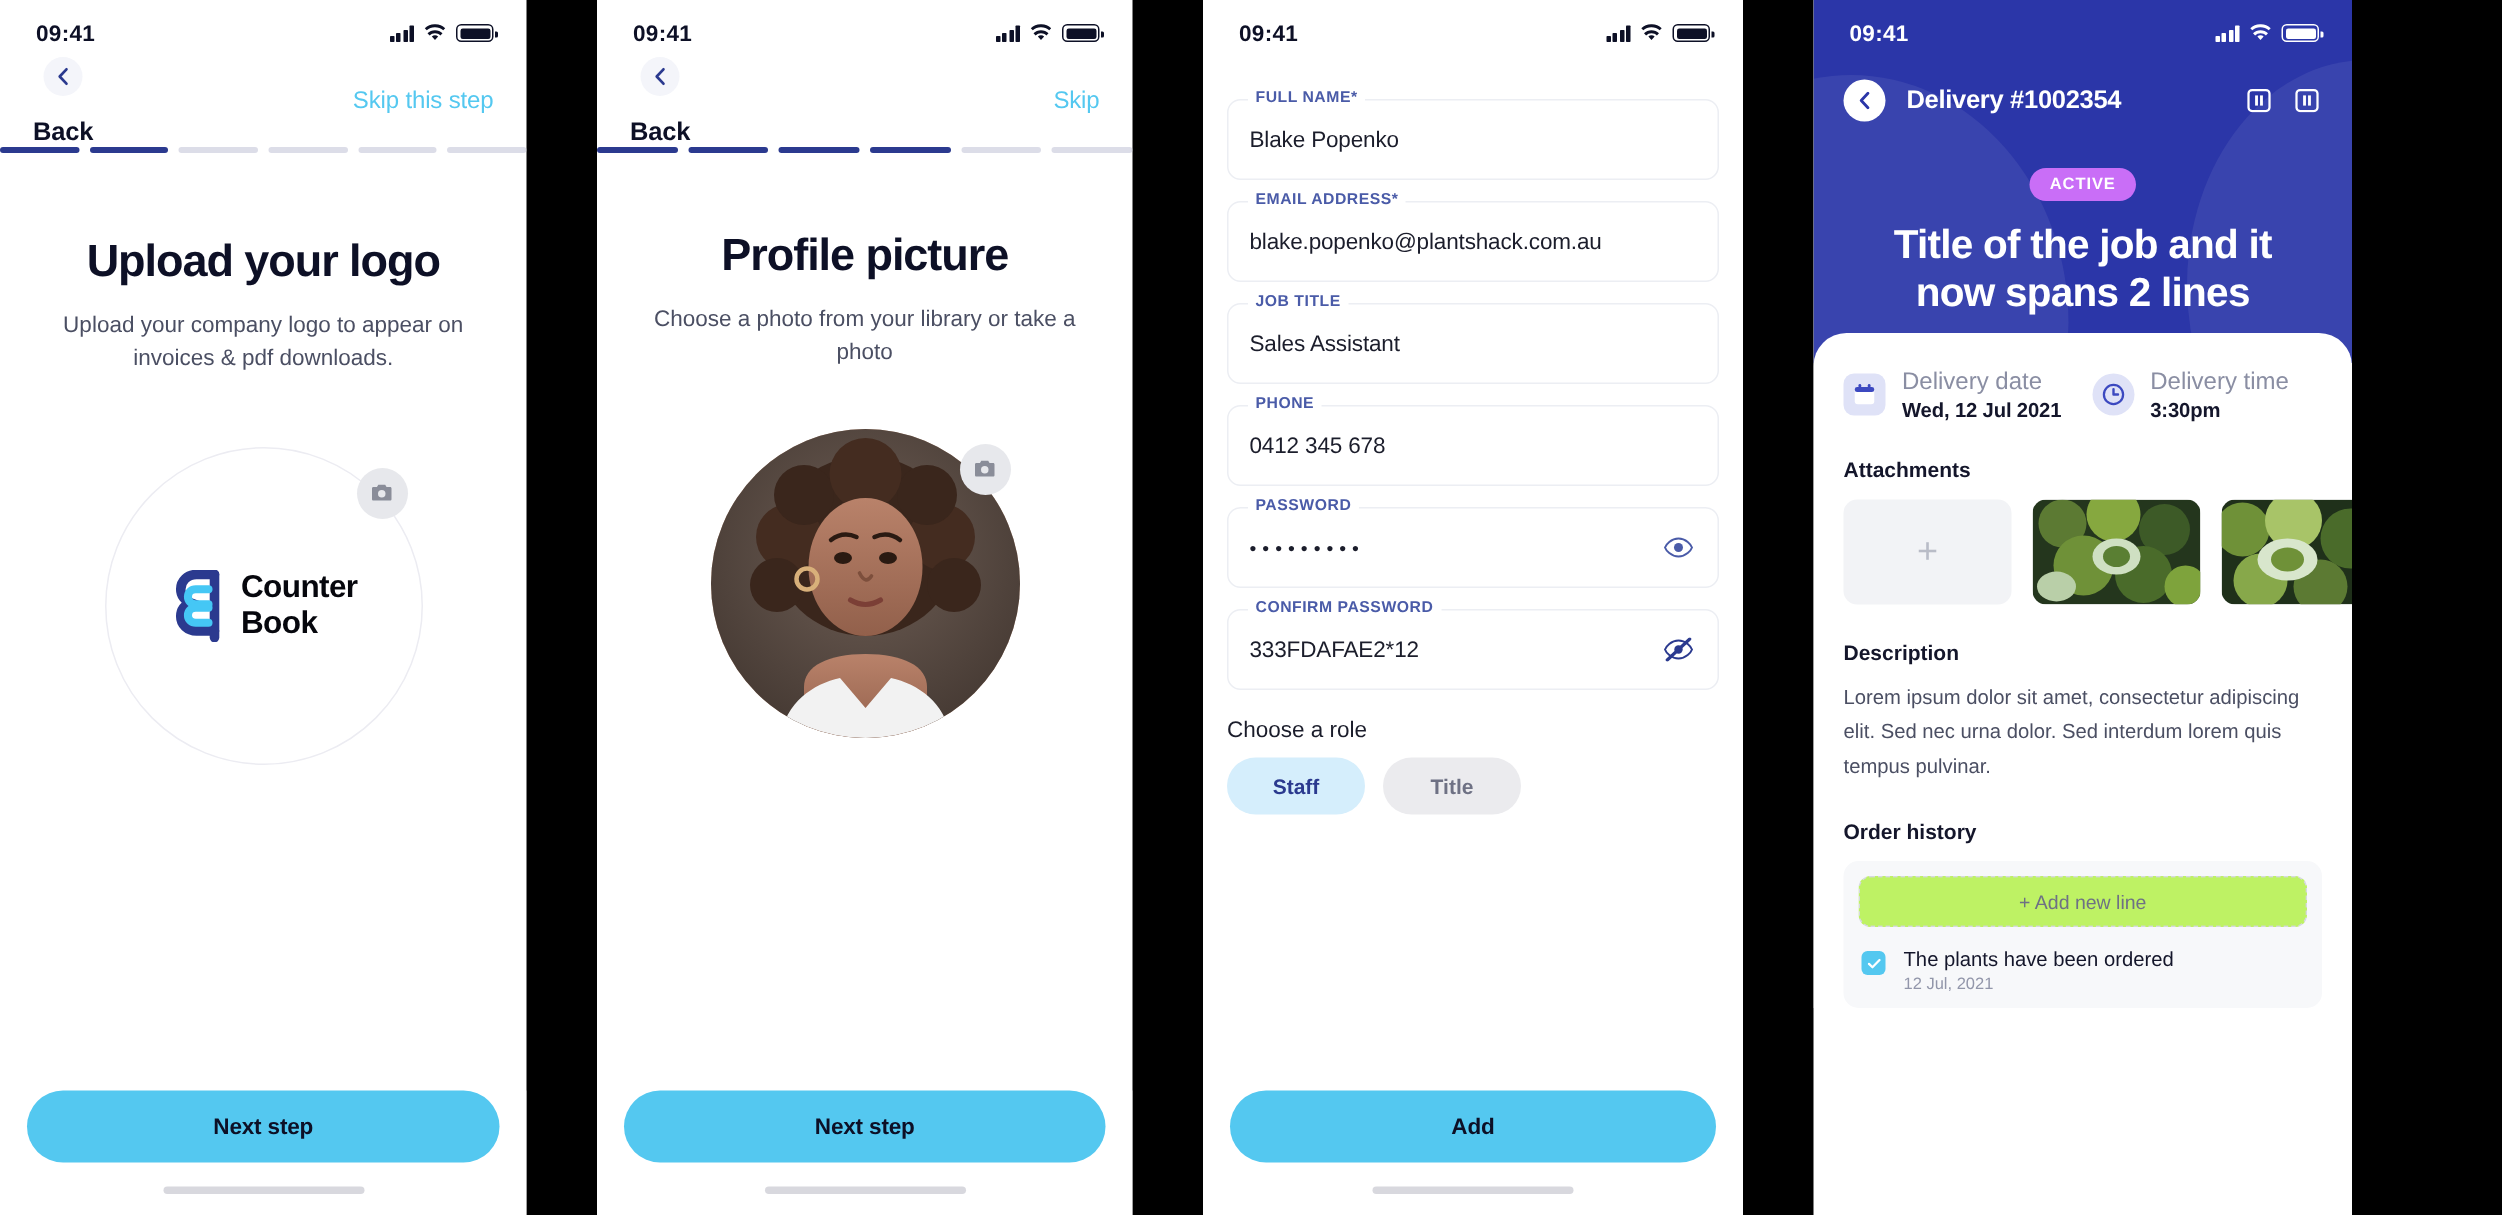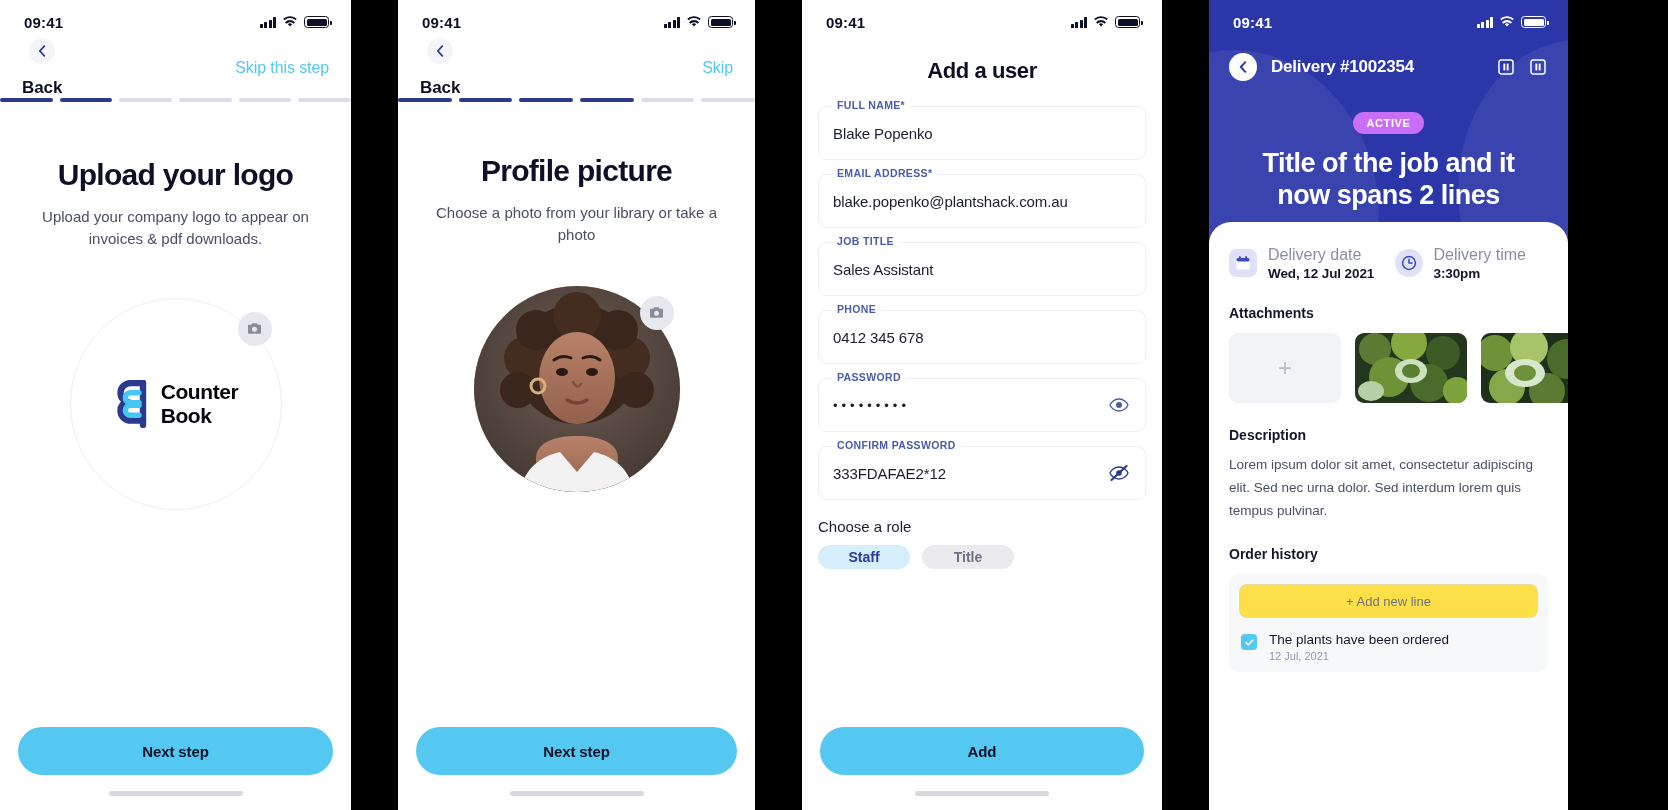--- a/index.html
+++ b/index.html
@@ -107,21 +107,21 @@
     position:absolute; top:-8px; left:13px; background:#fff; padding:0 5px;
     font-size:10.5px; font-weight:700; color:#4a5ba8; letter-spacing:.35px;
   }
   .field-value { font-size:15px; color:#1b1d2b; letter-spacing:-.1px; }
   .field-value.dots { letter-spacing: 4px; font-size:13px; }
   .eye { margin-left:auto; width:24px; height:24px; display:flex; align-items:center;
          justify-content:center; cursor:pointer; }
   .role-label { font-size:15px; color:#1b1d2b; padding: 18px 16px 0; }
   .roles { display:flex; gap:12px; padding: 10px 16px 0; }
   .role {
-    height:24px; min-width:92px; border-radius:19px; display:flex; align-items:center;
+    height:38px; min-width:92px; border-radius:19px; display:flex; align-items:center;
     justify-content:center; font-size:14px; font-weight:600; cursor:pointer; padding:0 26px;
   }
   .role.sel { background:#d5eefc; color:#2b3a8f; }
   .role.unsel { background:#ebebee; color:#6e7184; }
 
   
   .hero {
     position:relative; background:#2b36a8; overflow:hidden; padding-bottom: 30px;
   }
   .hero .blob {
@@ -158,21 +158,21 @@
   .meta-v { font-size:13.5px; font-weight:700; color:#14162b; margin-top:2px; letter-spacing:-.1px;}
   .sec-h { font-size:14px; font-weight:600; color:#14162b; margin-top:24px; }
   .thumbs { display:flex; gap:14px; margin-top:12px; }
   .thumb { width:112px; height:70px; border-radius:9px; overflow:hidden; flex:none; }
   .thumb.add { background:#f2f3f6; display:flex; align-items:center; justify-content:center;
                color:#b9bcc7; font-size:24px; cursor:pointer; font-weight:300; }
   .thumb svg { display:block; width:100%; height:100%; }
   .desc { font-size:13.5px; color:#4b4f63; line-height:1.72; margin-top:10px; }
   .oh-box { background:#f7f8fa; border-radius:10px; padding:10px; margin-top:12px; }
   .addline {
-    border:1.4px dashed #d6d8e0; border-radius:8px; background:#fde047; height:34px;
+    border:1.4px dashed #d6d8e0; border-radius:8px; background:#bef264; height:34px;
     display:flex; align-items:center; justify-content:center; color:#6e7184; font-size:13px;
     cursor:pointer;
   }
   .oh-item { display:flex; gap:12px; align-items:flex-start; padding: 14px 2px 0; }
   .oh-ico { width:16px; height:16px; border-radius:4px; background:#54c8f0; flex:none; margin-top:2px;
             display:flex; align-items:center; justify-content:center; }
   .oh-t { font-size:13.5px; color:#14162b; }
   .oh-d { font-size:11px; color:#9296aa; margin-top:3px; }
 </style>
 </head>
@@ -373,21 +373,20 @@
           <svg viewBox="0 0 16 12" width="16" height="12">
               <path d="M8 10.6l2.1-2.3a3 3 0 0 0-4.2 0L8 10.6zM8 6.2c1.4 0 2.7.55 3.6 1.5l1.4-1.5A7 7 0 0 0 8 4.1 7 7 0 0 0 3 6.2l1.4 1.5A5 5 0 0 1 8 6.2zM8 2.1c2.1 0 4 .8 5.5 2.1l1.3-1.4A9.4 9.4 0 0 0 8 .2 9.4 9.4 0 0 0 1.2 2.8l1.3 1.4A7.9 7.9 0 0 1 8 2.1z" fill="#0d1026"></path>
             </svg>
         </span>
         <span class="batt">
             <i></i>
           </span>
       </div>
     </div>
 
-    <div class="form-title">Add a user</div>
 
     <div class="fields">
       <div class="field">
         <span class="field-label">FULL NAME*</span>
         <span class="field-value">Blake Popenko</span>
       </div>
       <div class="field">
         <span class="field-label">EMAIL ADDRESS*</span>
         <span class="field-value">blake.popenko@plantshack.com.au</span>
       </div>

